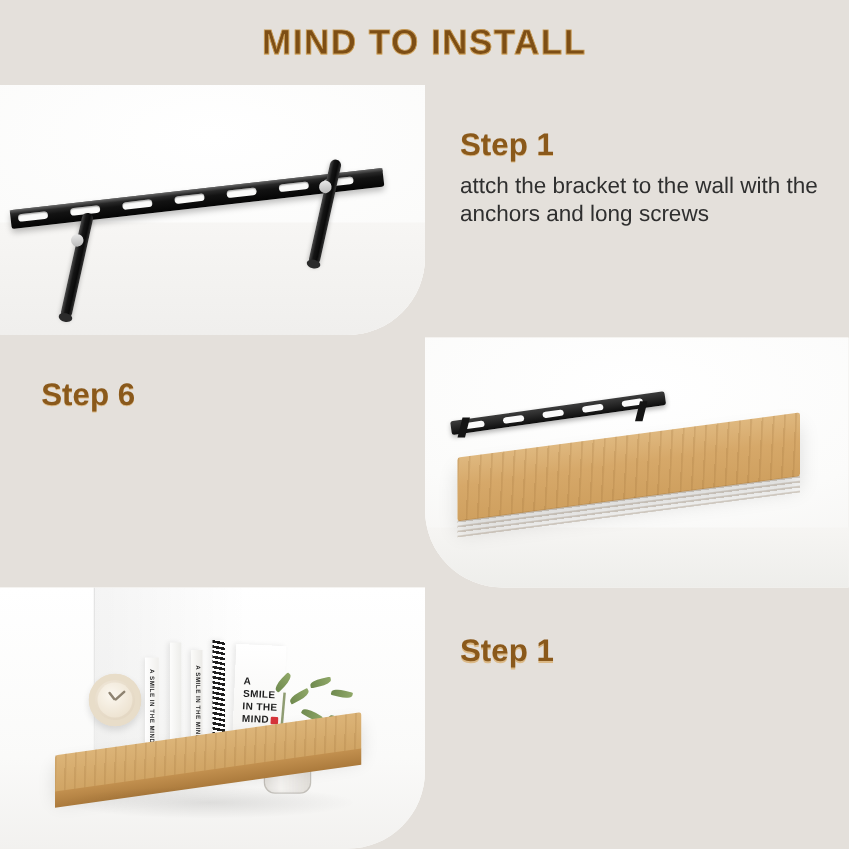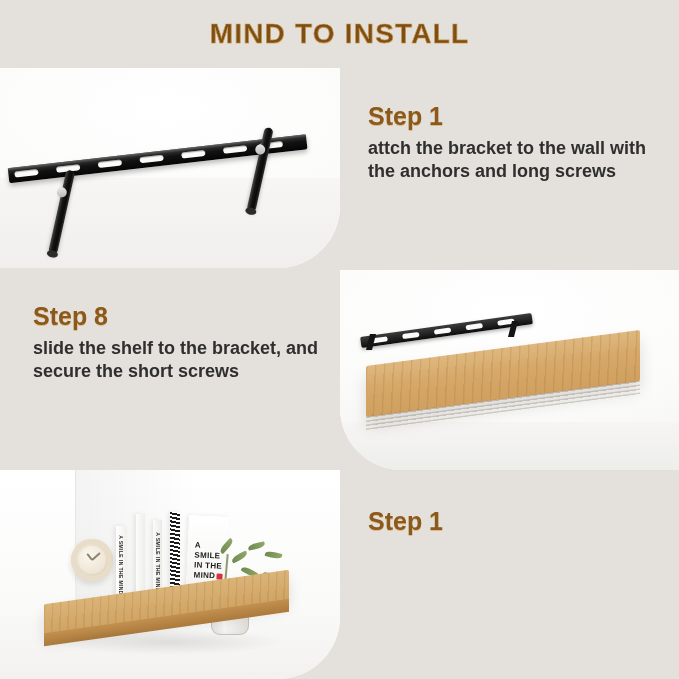--- a/index.html
+++ b/index.html
@@ -35,21 +35,21 @@
   .tb-1{left:368px;top:103px;width:300px;}
   .tb-2{left:33px;top:303px;width:300px;}
   .tb-3{left:368px;top:508px;width:305px;}
   .step-title{
     font-size:25px;font-weight:bold;color:#8a591b;
     margin:0 0 6px 0;line-height:1.1;
     text-shadow:0 1px 0 #dbb987;
   }
   .step-desc{
     font-size:18px;color:#2f2f2f;line-height:1.32;margin:0;
-    font-weight:700;
+    font-weight:400;
   }
 
   
   .stage{position:absolute;inset:0;}
   .wallbg{position:absolute;inset:0;background:
       radial-gradient(120% 90% at 50% 20%, #ffffff 0%, #fbfbfa 55%, #f3f2f0 100%);}
 
   
   .p1-surface{
     position:absolute;left:-4%;top:55%;width:108%;height:50%;
@@ -250,22 +250,21 @@
         </div>
         <div class="p2-foot" style="left:8px;top:14%;"></div>
         <div class="p2-foot" style="left:150px;top:3%;"></div>
         <div class="shelf"></div>
         <div class="shelf-edge"></div>
       </div>
     </div>
   </div>
 
   <div class="textblock tb-2">
-    <p class="step-title">Step 8</p>
-    <p class="step-desc">slide the shelf to the bracket, and secure the short screws</p>
+    <p class="step-title">Step 6</p>
   </div>
 
   <div class="panel panel-3">
     <div class="stage">
       <div class="p3-wall"></div>
       <div class="p3-shade"></div>
       <div class="p3-corner"></div>
 
       <div class="clock">
         <div class="clock-face">

